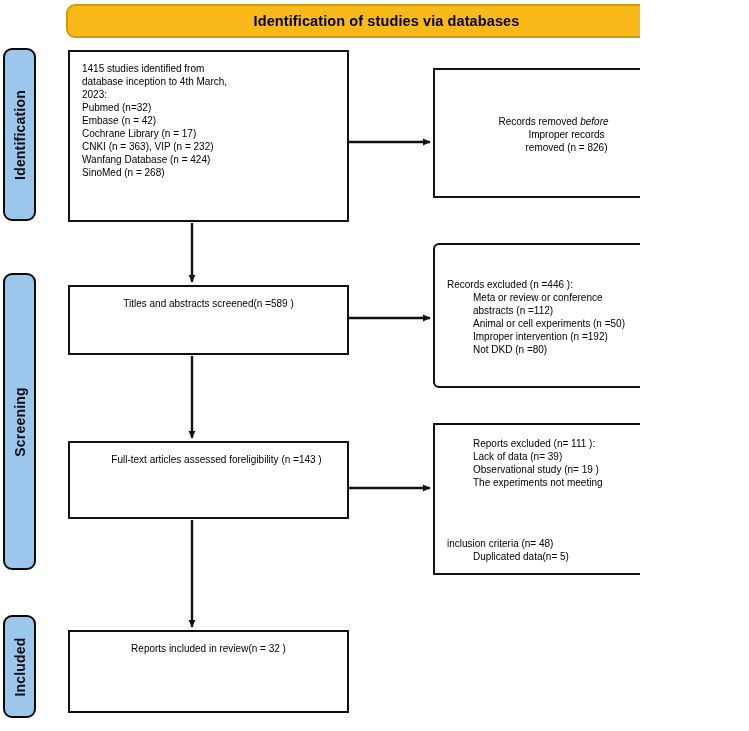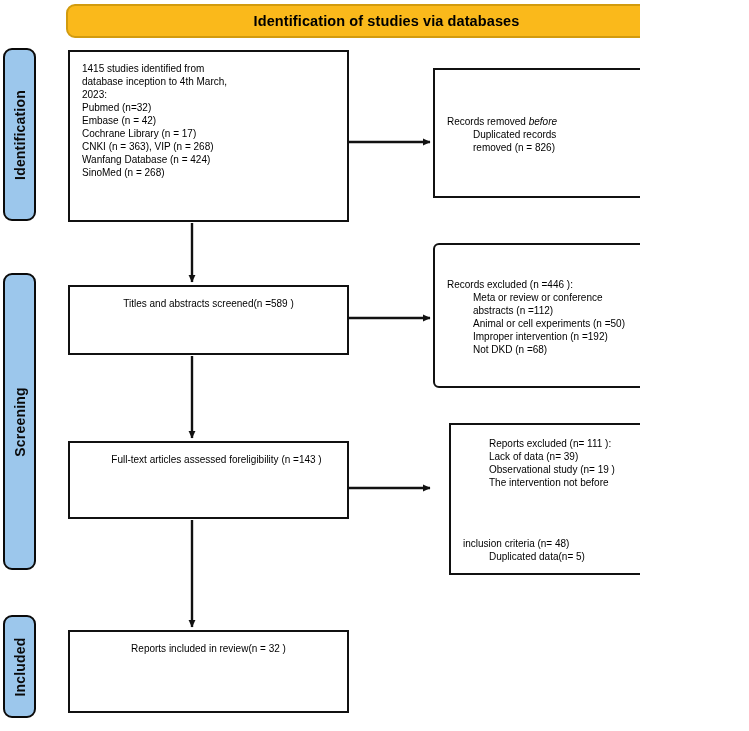--- a/index.html
+++ b/index.html
@@ -72,25 +72,25 @@
     font-size: 10px;
     line-height: 1.30;
     color: #000000;
   }
   .box .ln { white-space: pre-wrap; }
   .box .ind { padding-left: 26px; }
   .box .ind2 { padding-left: 0px; margin-top: 48px; }
   .box em { font-style: italic; }
 
   #box-identified   { left: 68px;  top: 50px;  width: 281px; height: 172px; }
-  #box-removed      { left: 433px; top: 68px;  width: 241px; height: 130px; }
+  #box-removed      { left: 433px; top: 68px;  width: 241px; height: 130px; align-items: center; }
   #box-screened     { left: 68px;  top: 285px; width: 281px; height: 70px;  }
   #box-rec-excluded { left: 433px; top: 243px; width: 241px; height: 145px; border-radius: 6px; }
   #box-fulltext     { left: 68px;  top: 441px; width: 281px; height: 78px; padding-left: 28px;  }
-  #box-rep-excluded { left: 449px; top: 423px; width: 241px; height: 152px; }
+  #box-rep-excluded { left: 433px; top: 423px; width: 241px; height: 152px; }
   #box-included     { left: 68px;  top: 630px; width: 281px; height: 83px;  }
 
   
   #box-screened, #box-fulltext, #box-included {
     display: flex;
     flex-direction: row;
     justify-content: center;
   }
   #box-removed, #box-rec-excluded, #box-rep-excluded {
     display: flex;
@@ -121,55 +121,55 @@
     <span class="phase-label">Included</span>
   </div>
 
   <div class="box" id="box-identified">
     <div class="ln">1415 studies identified from</div>
     <div class="ln">database inception to 4th March,</div>
     <div class="ln">2023:</div>
     <div class="ln">Pubmed (n=32)</div>
     <div class="ln">Embase (n = 42)</div>
     <div class="ln">Cochrane Library (n = 17)</div>
-    <div class="ln">CNKI (n = 363), VIP (n = 268)</div>
+    <div class="ln">CNKI (n = 363), VIP (n = 232)</div>
     <div class="ln">Wanfang Database (n = 424)</div>
     <div class="ln">SinoMed (n = 268)</div>
   </div>
 
   <div class="box" id="box-removed">
     <div class="ln"><span>Records removed </span><em>before</em></div>
-    <div class="ln ind">Duplicated records</div>
+    <div class="ln ind">Improper records</div>
     <div class="ln ind">removed (n = 826)</div>
   </div>
 
   <div class="box" id="box-screened">
     <div class="ln">Titles and abstracts screened</div>
     <div class="ln">(n =589 )</div>
   </div>
 
   <div class="box" id="box-rec-excluded">
     <div class="ln">Records excluded (n =446 ):</div>
     <div class="ln ind">Meta or review or conference</div>
     <div class="ln ind">abstracts (n =112)</div>
     <div class="ln ind">Animal or cell experiments (n =50)</div>
     <div class="ln ind">Improper intervention (n =192)</div>
-    <div class="ln ind">Not DKD (n =68)</div>
+    <div class="ln ind">Not DKD (n =80)</div>
   </div>
 
   <div class="box" id="box-fulltext">
     <div class="ln">Full-text articles assessed for</div>
     <div class="ln">eligibility (n =143 )</div>
   </div>
 
   <div class="box" id="box-rep-excluded">
     <div class="ln ind">Reports excluded (n= 111 ):</div>
     <div class="ln ind">Lack of data (n= 39)</div>
     <div class="ln ind">Observational study (n= 19 )</div>
-    <div class="ln ind">The intervention not before</div>
+    <div class="ln ind">The experiments not meeting</div>
     <div class="ln ind2">inclusion criteria (n= 48)</div>
     <div class="ln ind">Duplicated data(n= 5)</div>
   </div>
 
   <div class="box" id="box-included">
     <div class="ln">Reports included in review</div>
     <div class="ln">(n = 32 )</div>
   </div>
 
   <svg class="conn" style="left:0;top:0;" width="749" height="731">

